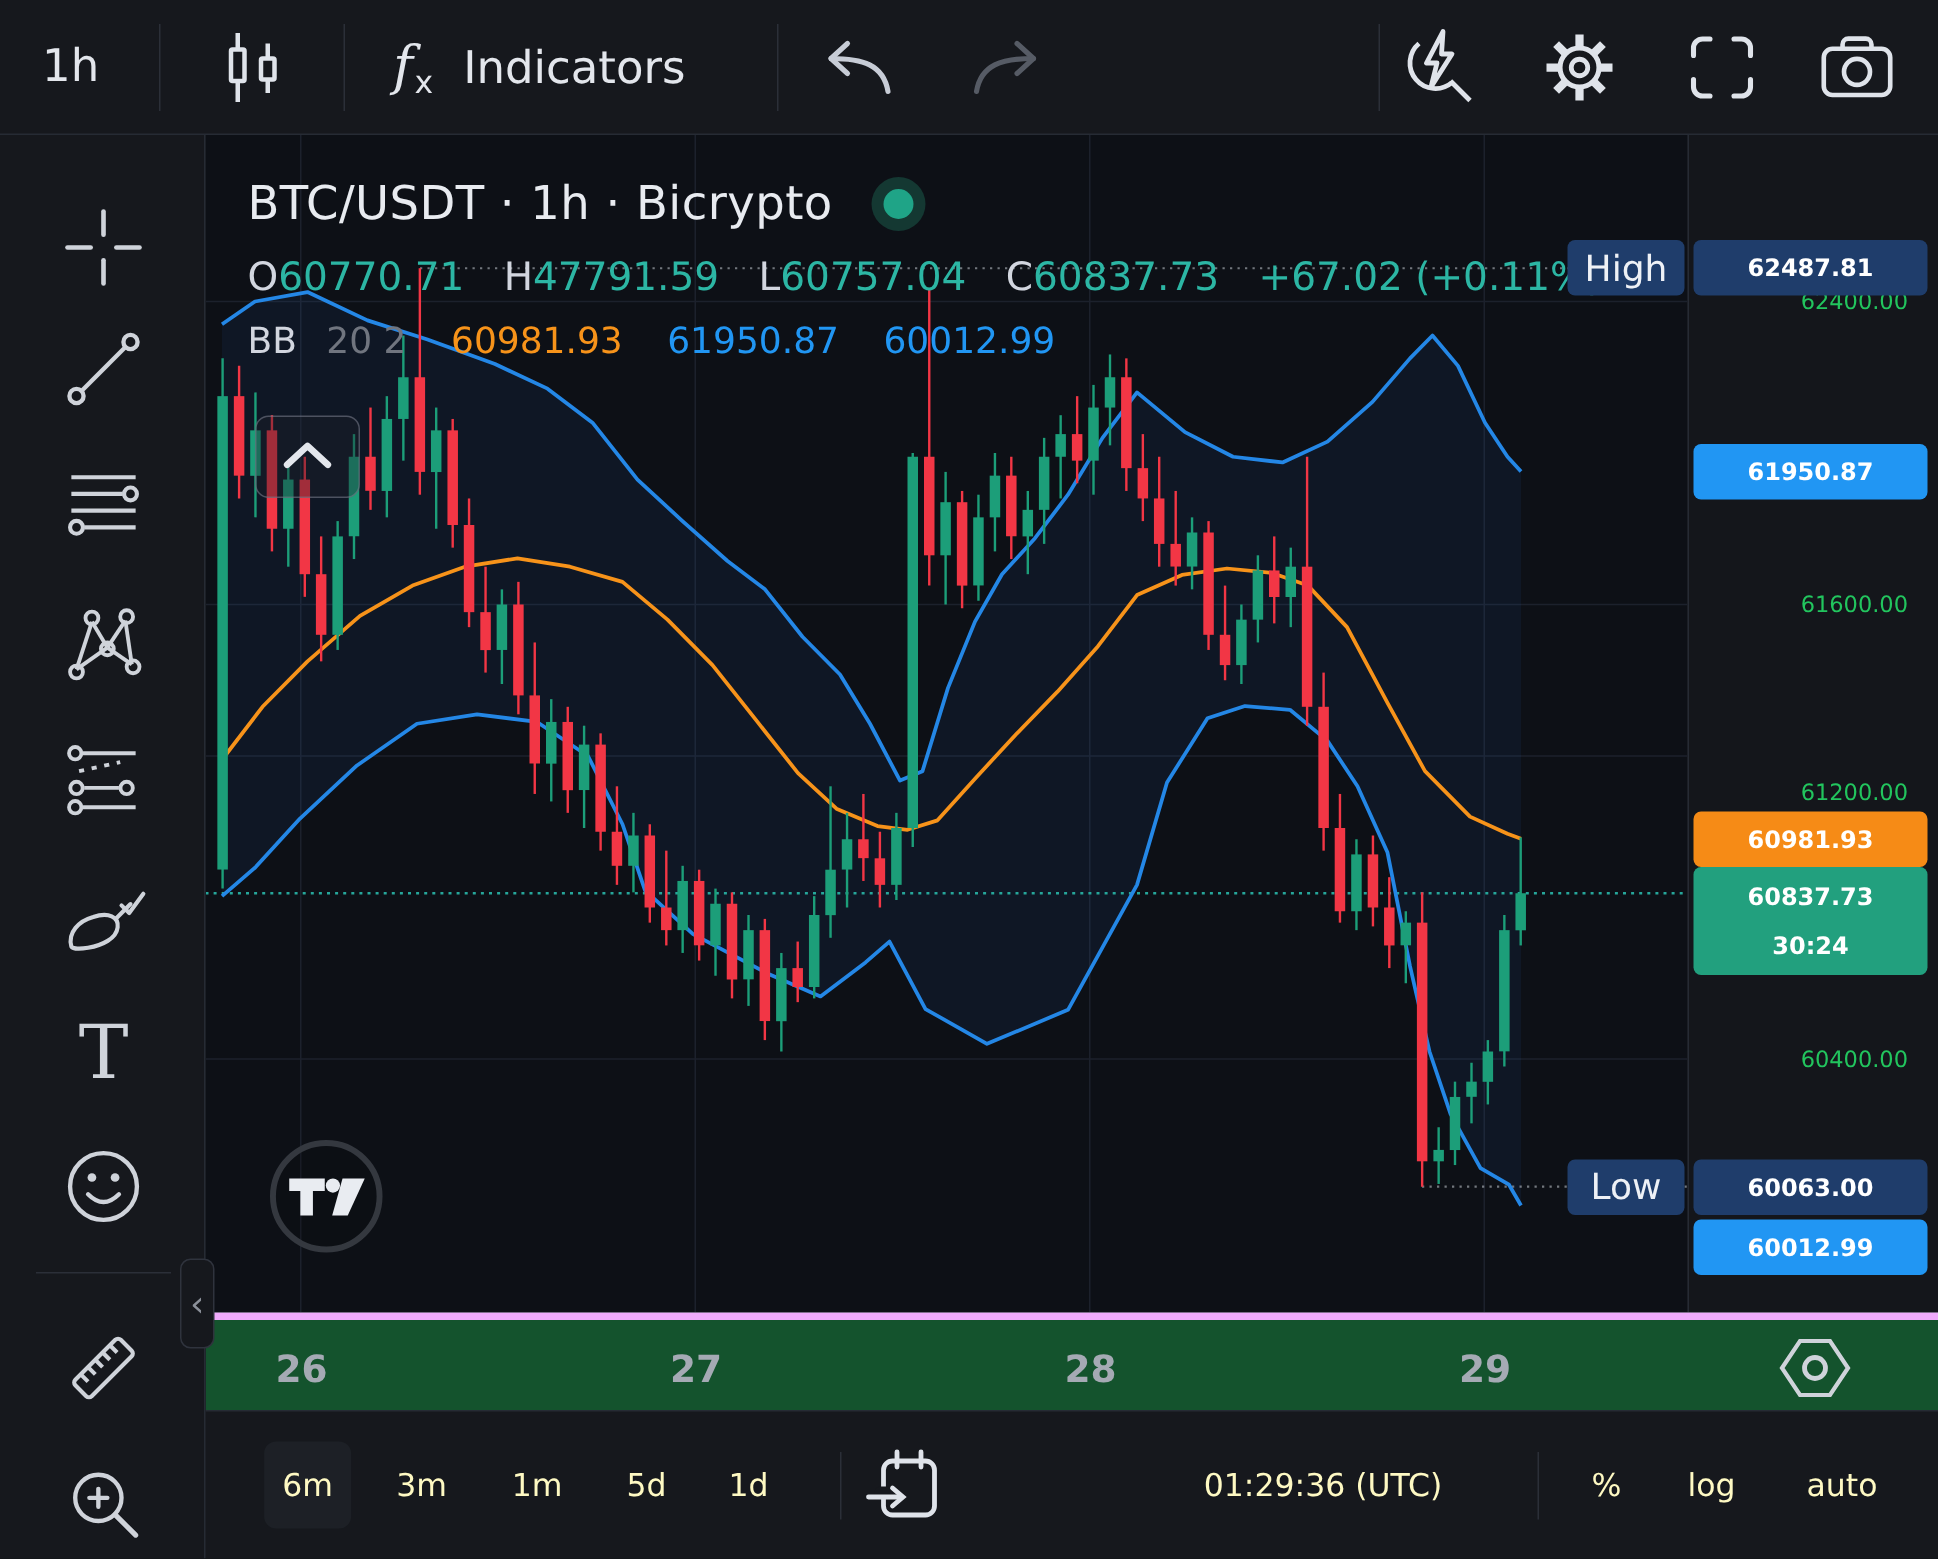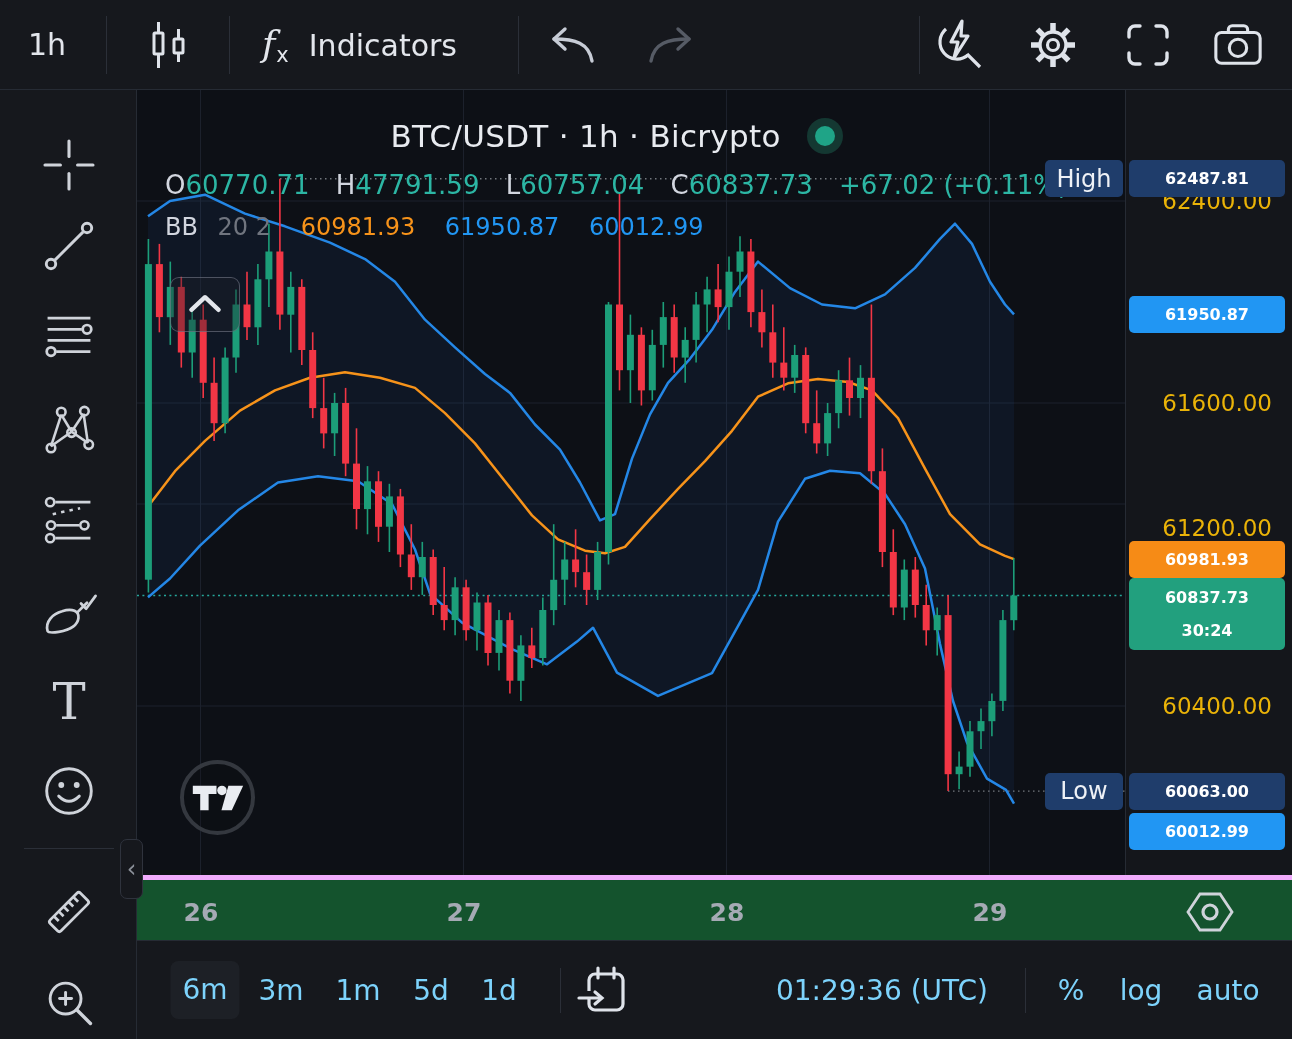--- a/index.html
+++ b/index.html
@@ -22,55 +22,55 @@
   .side-icon { position:absolute; left:37px; width:64px; height:64px; display:flex; align-items:center; justify-content:center; }
   #side-divider { position:absolute; left:24px; width:90px; height:1px; background:#2b2f38; }
   #collapse-tab { position:absolute; left:120px; top:749px; width:23px; height:60px; background:#16181d;
     border:1px solid #2f333d; border-radius:7px; z-index:26; color:#8b9099; font-size:24px;
     display:flex; align-items:center; justify-content:center; }
 
   
   #chart { left:137px; top:90px; width:988px; height:785px; background:#0d1016; overflow:hidden; }
   #chart-svg { position:absolute; left:0; top:0; }
   #legend { position:absolute; left:28px; top:28px; z-index:10; }
-  #title-row { display:flex; align-items:center; gap:26px;justify-content:center; }
+  #title-row { display:flex; align-items:center; gap:26px; }
   #pane-title { font-size:31px; font-weight:500; color:#e8ebf0; letter-spacing:0.3px; }
   #status-dot-outer { width:36px; height:36px; border-radius:50%; background:#143832; display:flex; align-items:center; justify-content:center; }
   #status-dot { width:20px; height:20px; border-radius:50%; background:#1fa487; }
   #ohlc-row { margin-top:16px; font-size:26px; color:#d2d6df; white-space:nowrap; }
   #ohlc-row .v { color:#2cb6a4; }
   #ohlc-row .grp { margin-right:18px; }
   #bb-row { margin-top:13px; font-size:24px; color:#d2d6df; white-space:nowrap; }
   #bb-row .dim { color:#70757f; margin-left:12px; }
   #bb-row .basis { color:#f7931a; margin-left:22px; }
   #bb-row .band { color:#2196f3; margin-left:22px; }
   #pane-collapse { position:absolute; left:33px; top:187px; width:70px; height:55px; border:1.5px solid rgba(125,130,143,0.55);
     border-radius:9px; background:rgba(28,32,42,0.38); z-index:9; display:flex; align-items:center; justify-content:center; }
   #tv-logo { position:absolute; left:42px; top:669px; width:77px; height:77px; z-index:9; }
 
   
   #price-axis { left:1125px; top:90px; width:167px; height:785px; background:#14161b; border-left:1px solid #262b34; z-index:20; }
-  .ptick { position:absolute; right:20px; font-size:23px; color:#eab308; line-height:28px;text-align:right; }
+  .ptick { position:absolute; right:20px; font-size:15px; color:#22c55e; line-height:28px;text-align:right; }
   .badge { position:absolute; left:3px; width:156px; height:37px; border-radius:5px; color:#fff; font-size:16px; font-weight:600;
     display:flex; align-items:center; justify-content:center; z-index:5; }
   .hl-tag { position:absolute; left:-81px; width:78px; height:37px; border-radius:5px; color:#eef1f6; font-size:24px; font-weight:500;
     display:flex; align-items:center; justify-content:center; z-index:6; }
   .navy { background:#1f3d6b; }
   .blue { background:#2196f3; }
   .orange { background:#f68b16; }
   #price-badge { height:72px; background:#22a07e; flex-direction:column; justify-content:center; line-height:33px; z-index:7; }
 
   
   #time-axis { left:137px; top:875px; width:1155px; height:65px; background:#14532d; border-top:5px solid #f0abfc; z-index:20; }
   .ttick { position:absolute; top:0; height:65px; line-height:65px; font-size:25px; font-weight:600; color:#a5aab4; transform:translateX(-50%); }
   #hexagon-btn { position:absolute; left:1048px; top:9px; width:50px; height:46px; }
 
   
   #bottombar { left:137px; top:940px; width:1155px; height:99px; background:#16181d; border-top:1px solid #262b34; z-index:20; }
-  .bb-item { position:absolute; top:0; height:99px; line-height:99px; font-size:28px; color:#7dd3fc; text-align:center; transform:translateX(-50%); }
+  .bb-item { position:absolute; top:0; height:99px; line-height:99px; font-size:21px; color:#fef9c3; text-align:center; transform:translateX(-50%); }
   .bb-sep { position:absolute; top:27px; width:1px; height:45px; background:#2b2f38; }
   #range-6m { background:#1d2026; border-radius:8px; padding:0 12px; height:58px; line-height:58px; top:20px; }
   svg { display:block; }
 </style>
 </head>
 <body>
 
 <div id="app">
 
   <div id="topbar" class="abs">

